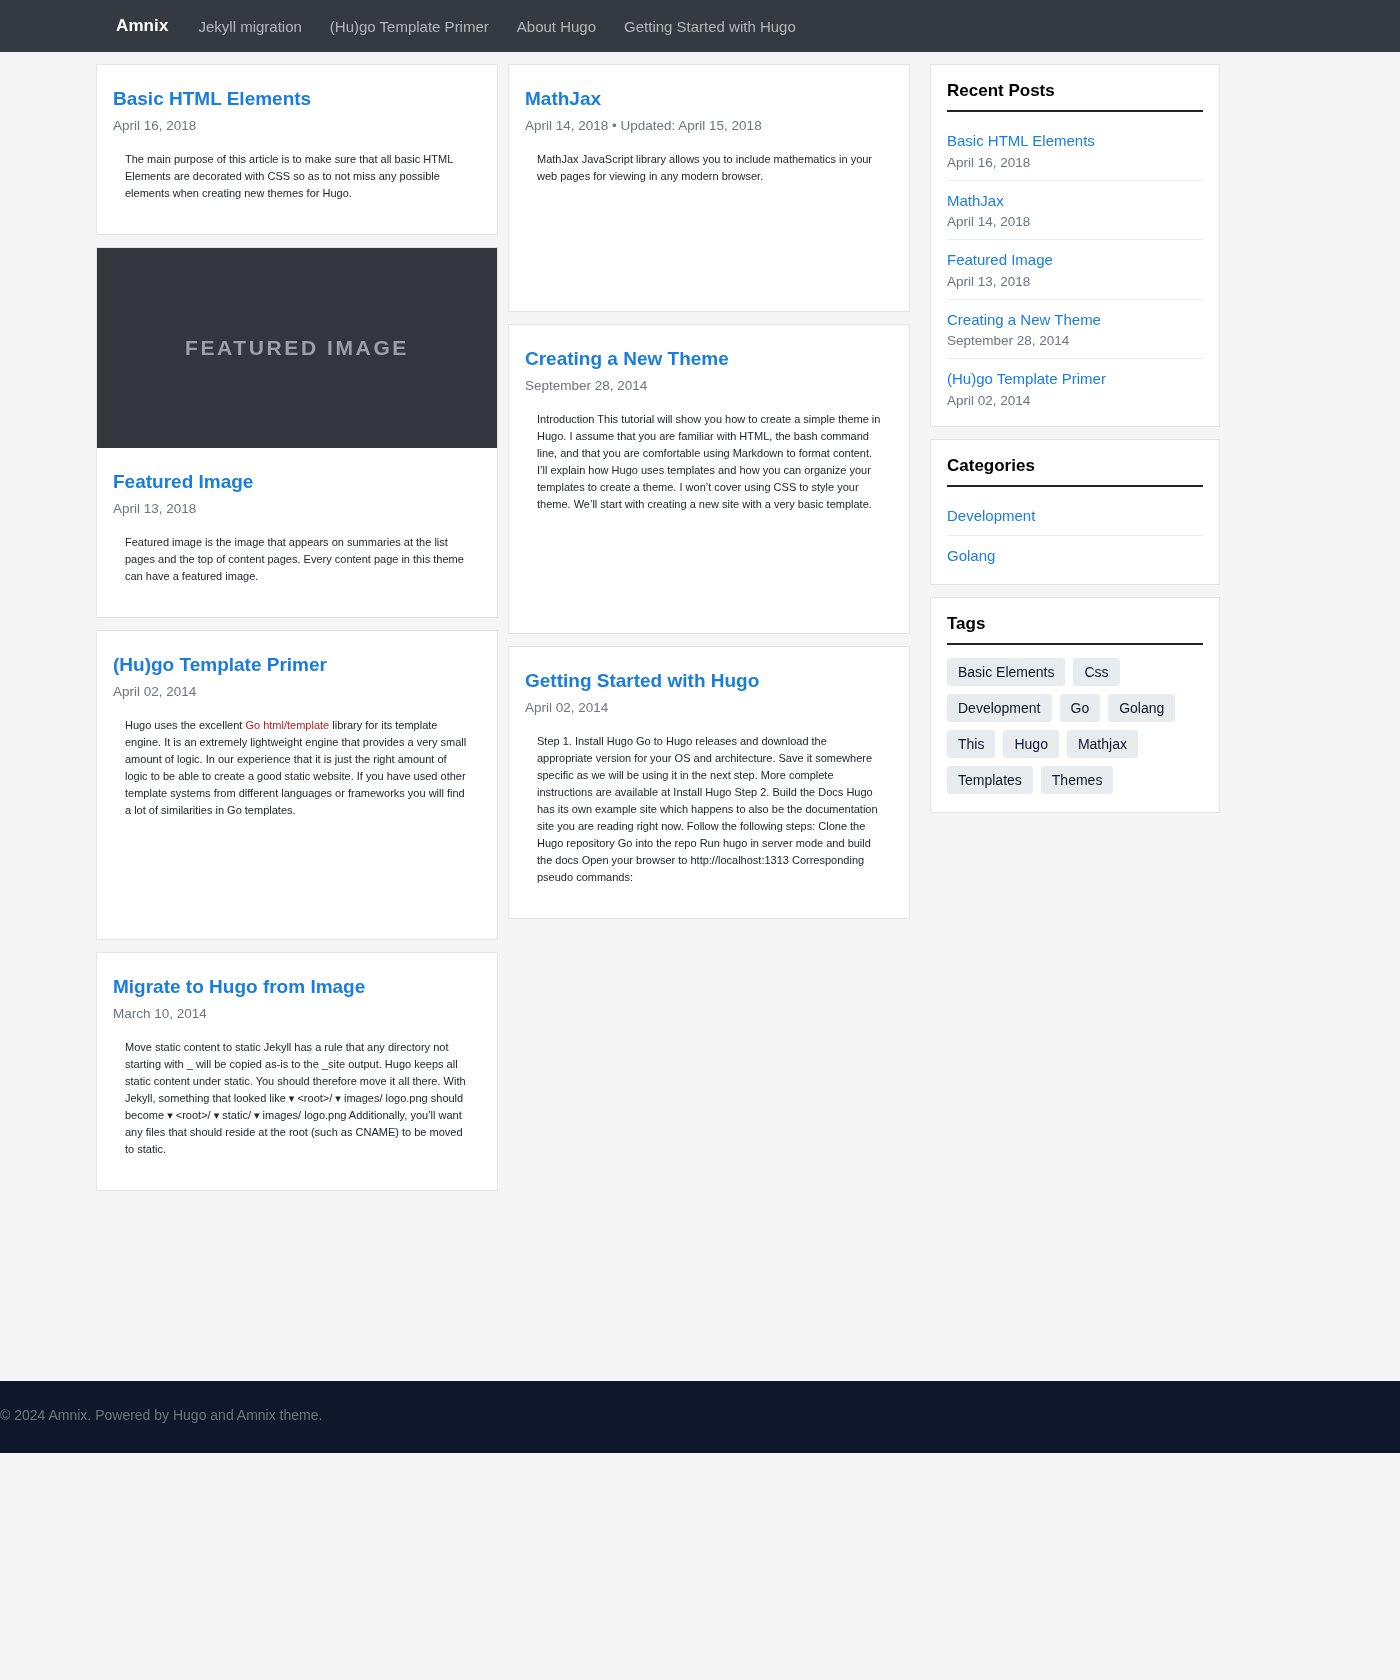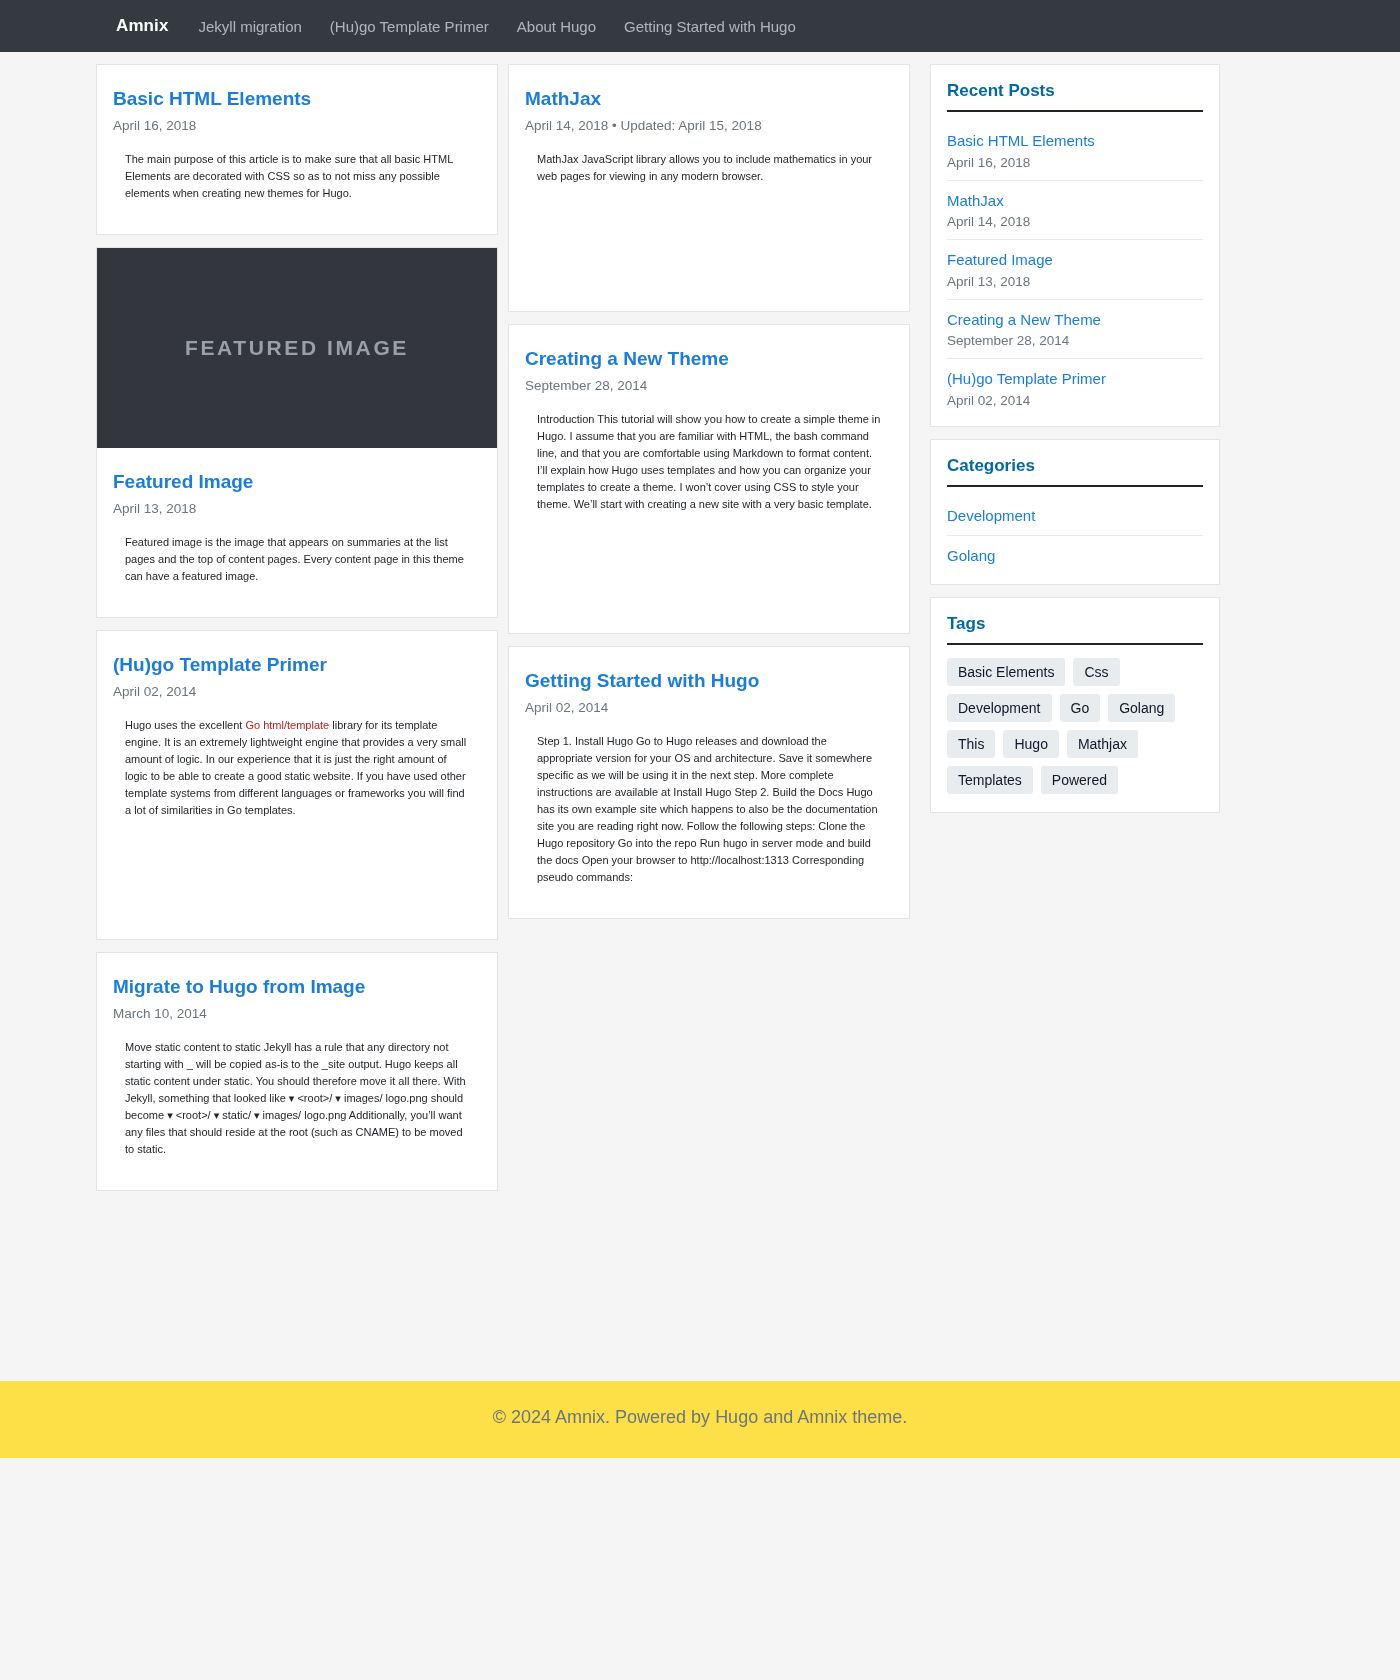--- a/index.html
+++ b/index.html
@@ -111,21 +111,21 @@
   .sidebar { width: 290px; padding-top: 12px; }
   .widget {
     background: #ffffff;
     border: 1px solid #e4e4e4;
     padding: 16px 16px 8px 16px;
     margin-bottom: 12px;
   }
   .widget-title {
     font-size: 17px;
     font-weight: 700;
-    color: #0369a1;
+    color: #000000;
     margin: 0 0 9px 0;
     padding-bottom: 9px;
     border-bottom: 2px solid #212529;
   }
   .widget-list { list-style: none; margin: 0; padding: 0; }
   .widget-list li {
     padding: 10px 0 10px 0;
     border-bottom: 1px solid #e9ecef;
   }
   .widget-list li:last-child { border-bottom: none; }
@@ -154,24 +154,24 @@
     padding: 6px 11px;
     border-radius: 3px;
     text-decoration: none;
     white-space: nowrap;
   }
 
   
   .footer {
     margin-top: 190px;
     padding: 26px 0 30px 0;
-    text-align: center;
-    font-size: 18px;
+    text-align: left;
+    font-size: 14px;
     color: #6c757d;
-    background: #fde047;
+    background: #0f172a;
   }
   .footer a { color: #6c757d; text-decoration: none; font-weight: 400; }
 </style>
 </head>
 <body>
 
 <div class="navbar">
   <a class="brand" href="#">Amnix</a>
   <div class="nav-links">
     <a class="nav-link" href="#">Jekyll migration</a>
@@ -301,21 +301,21 @@
       <div class="tag-cloud">
         <a class="tag" href="#">Basic Elements</a>
         <a class="tag" href="#">Css</a>
         <a class="tag" href="#">Development</a>
         <a class="tag" href="#">Go</a>
         <a class="tag" href="#">Golang</a>
         <a class="tag" href="#">This</a>
         <a class="tag" href="#">Hugo</a>
         <a class="tag" href="#">Mathjax</a>
         <a class="tag" href="#">Templates</a>
-        <a class="tag" href="#">Powered</a>
+        <a class="tag" href="#">Themes</a>
       </div>
     </section>
 
   </aside>
 </div>
 
 <div class="footer">
   <span>© 2024 Amnix. Powered by </span><a href="#">Hugo</a><span> and </span><a href="#">Amnix</a><span> theme.</span>
 </div>
 

